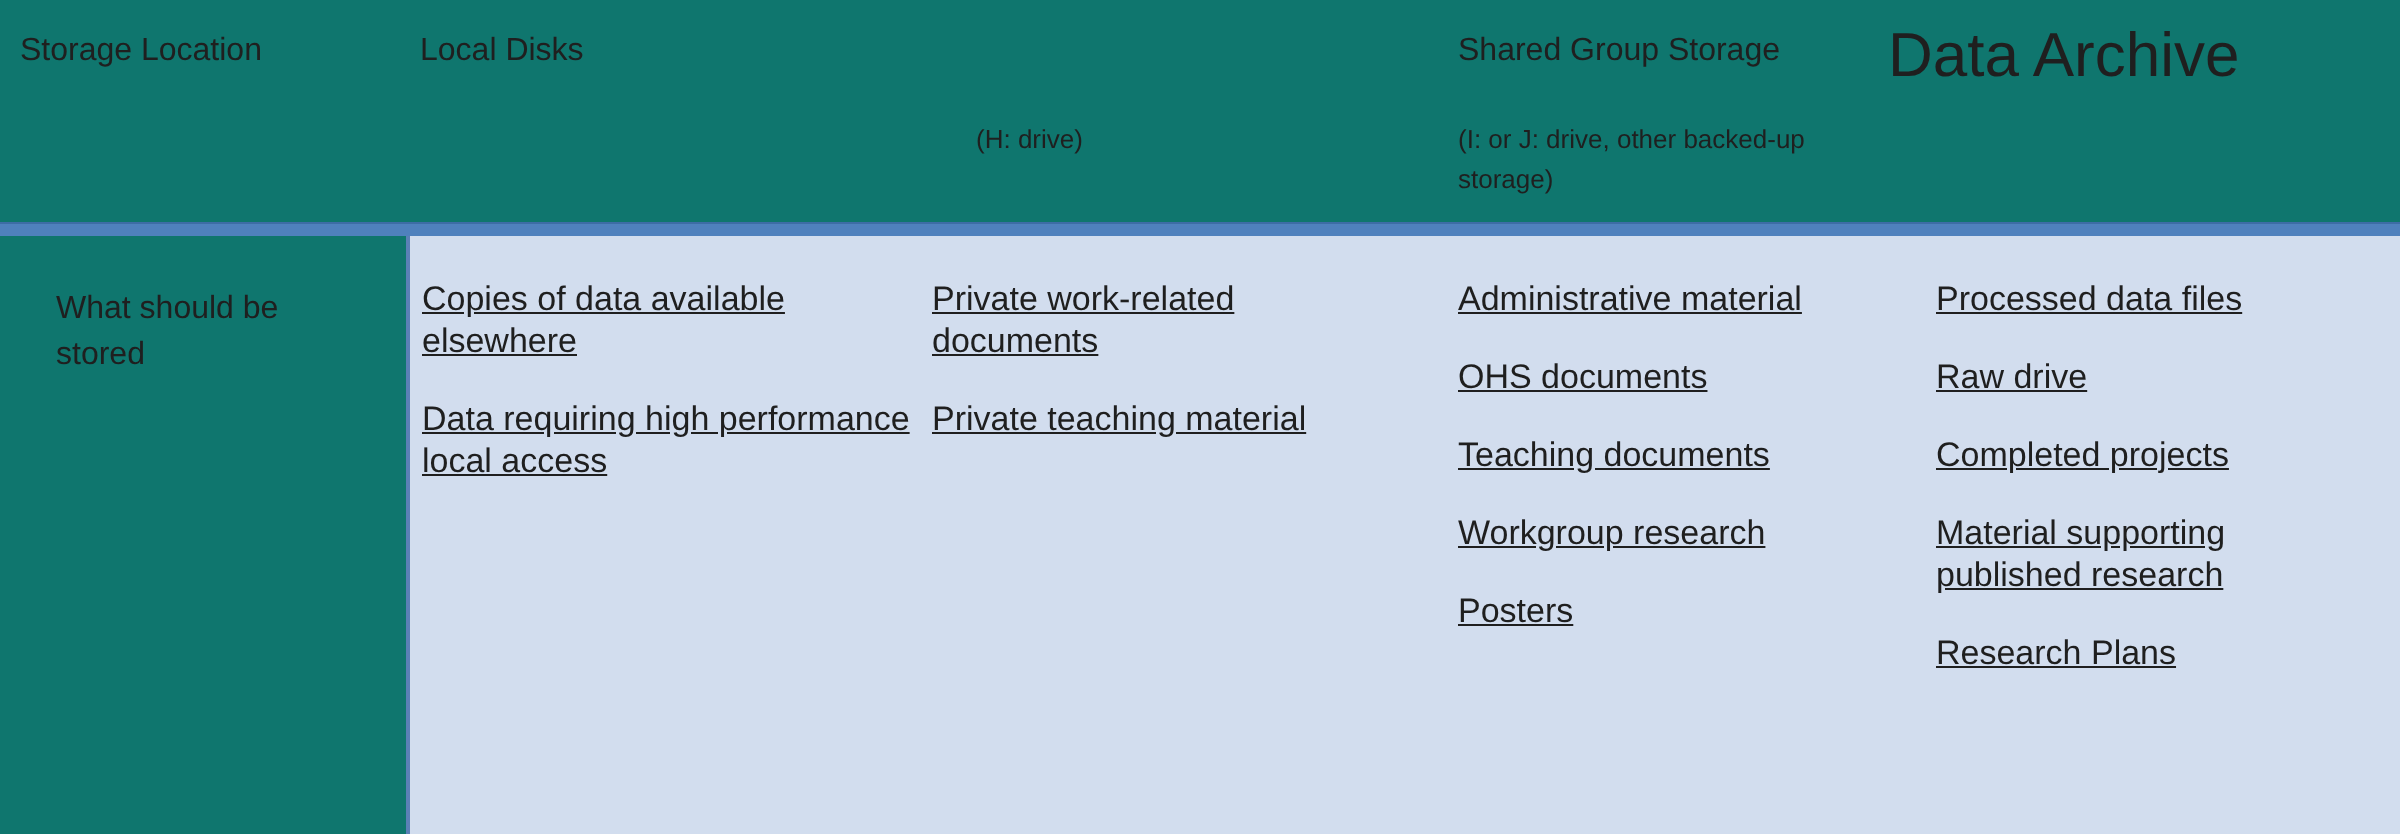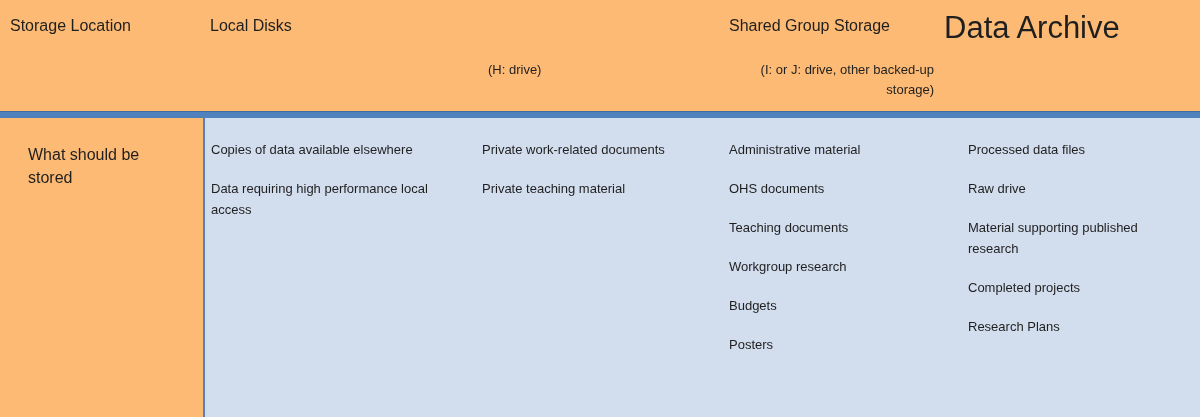--- a/index.html
+++ b/index.html
@@ -4,21 +4,21 @@
 <style>
   html, body {
     margin: 0;
     padding: 0;
     background: #ffffff;
   }
   .page {
     position: relative;
     width: 1200px;
     height: 417px;
-    background: #fdba74;
+    background: #0f766e;
     overflow: hidden;
     font-family: "Liberation Sans", sans-serif;
     color: var(--text, #1f1f1f);
   }
   .hdr {
     position: absolute;
     top: 15px;
     font-size: 16px;
     line-height: 21px;
     white-space: nowrap;
@@ -34,21 +34,21 @@
     line-height: 30px;
   }
   .subtitle {
     position: absolute;
     top: 60px;
     font-size: 13px;
     line-height: 20px;
   }
   .sub-c2 { left: 210px; width: 252px; }
   .sub-c3 { left: 488px; width: 220px; }
-  .sub-c4 { left: 729px; width: 205px; text-align: right; }
+  .sub-c4 { left: 729px; width: 205px; }
   .separator-bar {
     position: absolute;
     left: 0;
     top: 111px;
     width: 1200px;
     height: 7px;
     background: var(--separator, #4f81bd);
     border-top: 1px solid #3d6da6;
     box-sizing: border-box;
   }
@@ -73,24 +73,25 @@
     left: 8px;
     top: 143px;
     width: 150px;
     font-size: 16px;
     line-height: 23px;
     margin-left: 20px;
   }
   .cell {
     position: absolute;
     top: 139px;
-    font-size: 13px;
+    font-size: 17px;
+    text-decoration: underline;
   }
   .cell-c2 { left: 211px; width: 258px; }
-  .cell-c3 { left: 482px; width: 225px; }
+  .cell-c3 { left: 466px; width: 225px; }
   .cell-c4 { left: 729px; width: 215px; }
   .cell-c5 { left: 968px; width: 212px; }
   .cell p {
     margin: 0 0 18px 0;
     line-height: 21px;
   }
 </style>
 </head>
 <body>
 
@@ -118,25 +119,24 @@
   <div class="cell cell-c3">
     <p>Private work-related documents</p>
     <p>Private teaching material</p>
   </div>
 
   <div class="cell cell-c4">
     <p>Administrative material</p>
     <p>OHS documents</p>
     <p>Teaching documents</p>
     <p>Workgroup research</p>
-    <p>Budgets</p>
     <p>Posters</p>
   </div>
 
   <div class="cell cell-c5">
     <p>Processed data files</p>
     <p>Raw drive</p>
+    <p>Completed projects</p>
     <p>Material supporting published research</p>
-    <p>Completed projects</p>
     <p>Research Plans</p>
   </div>
 
 </div>
 
 </body></html>

